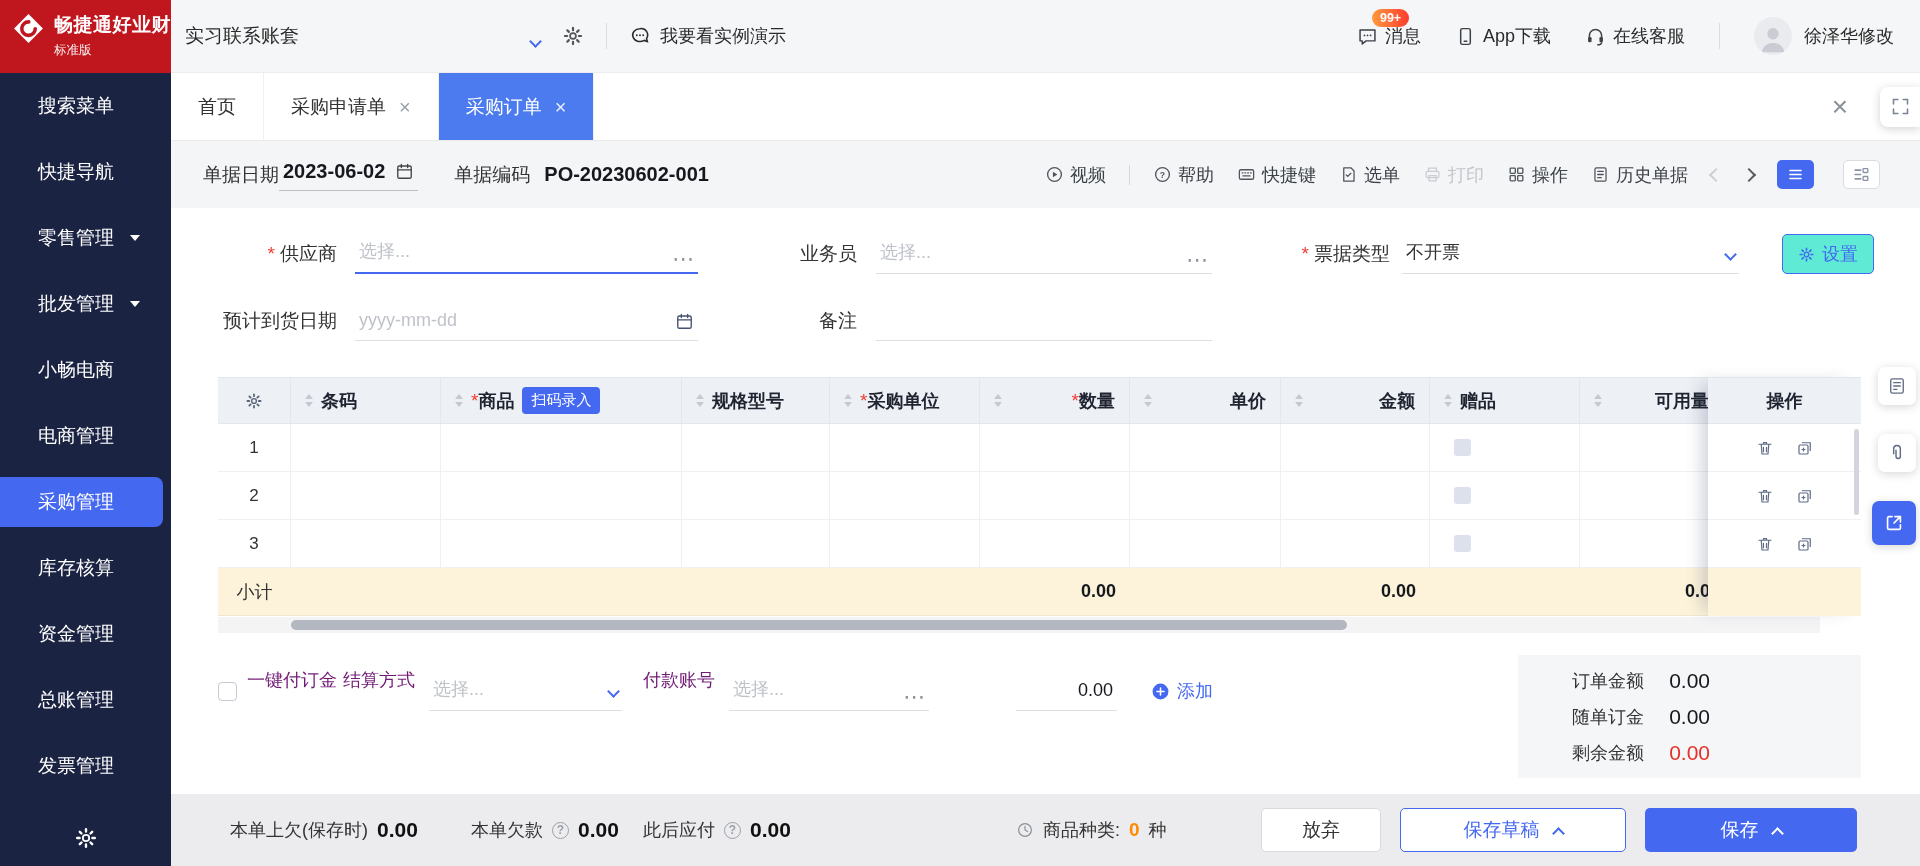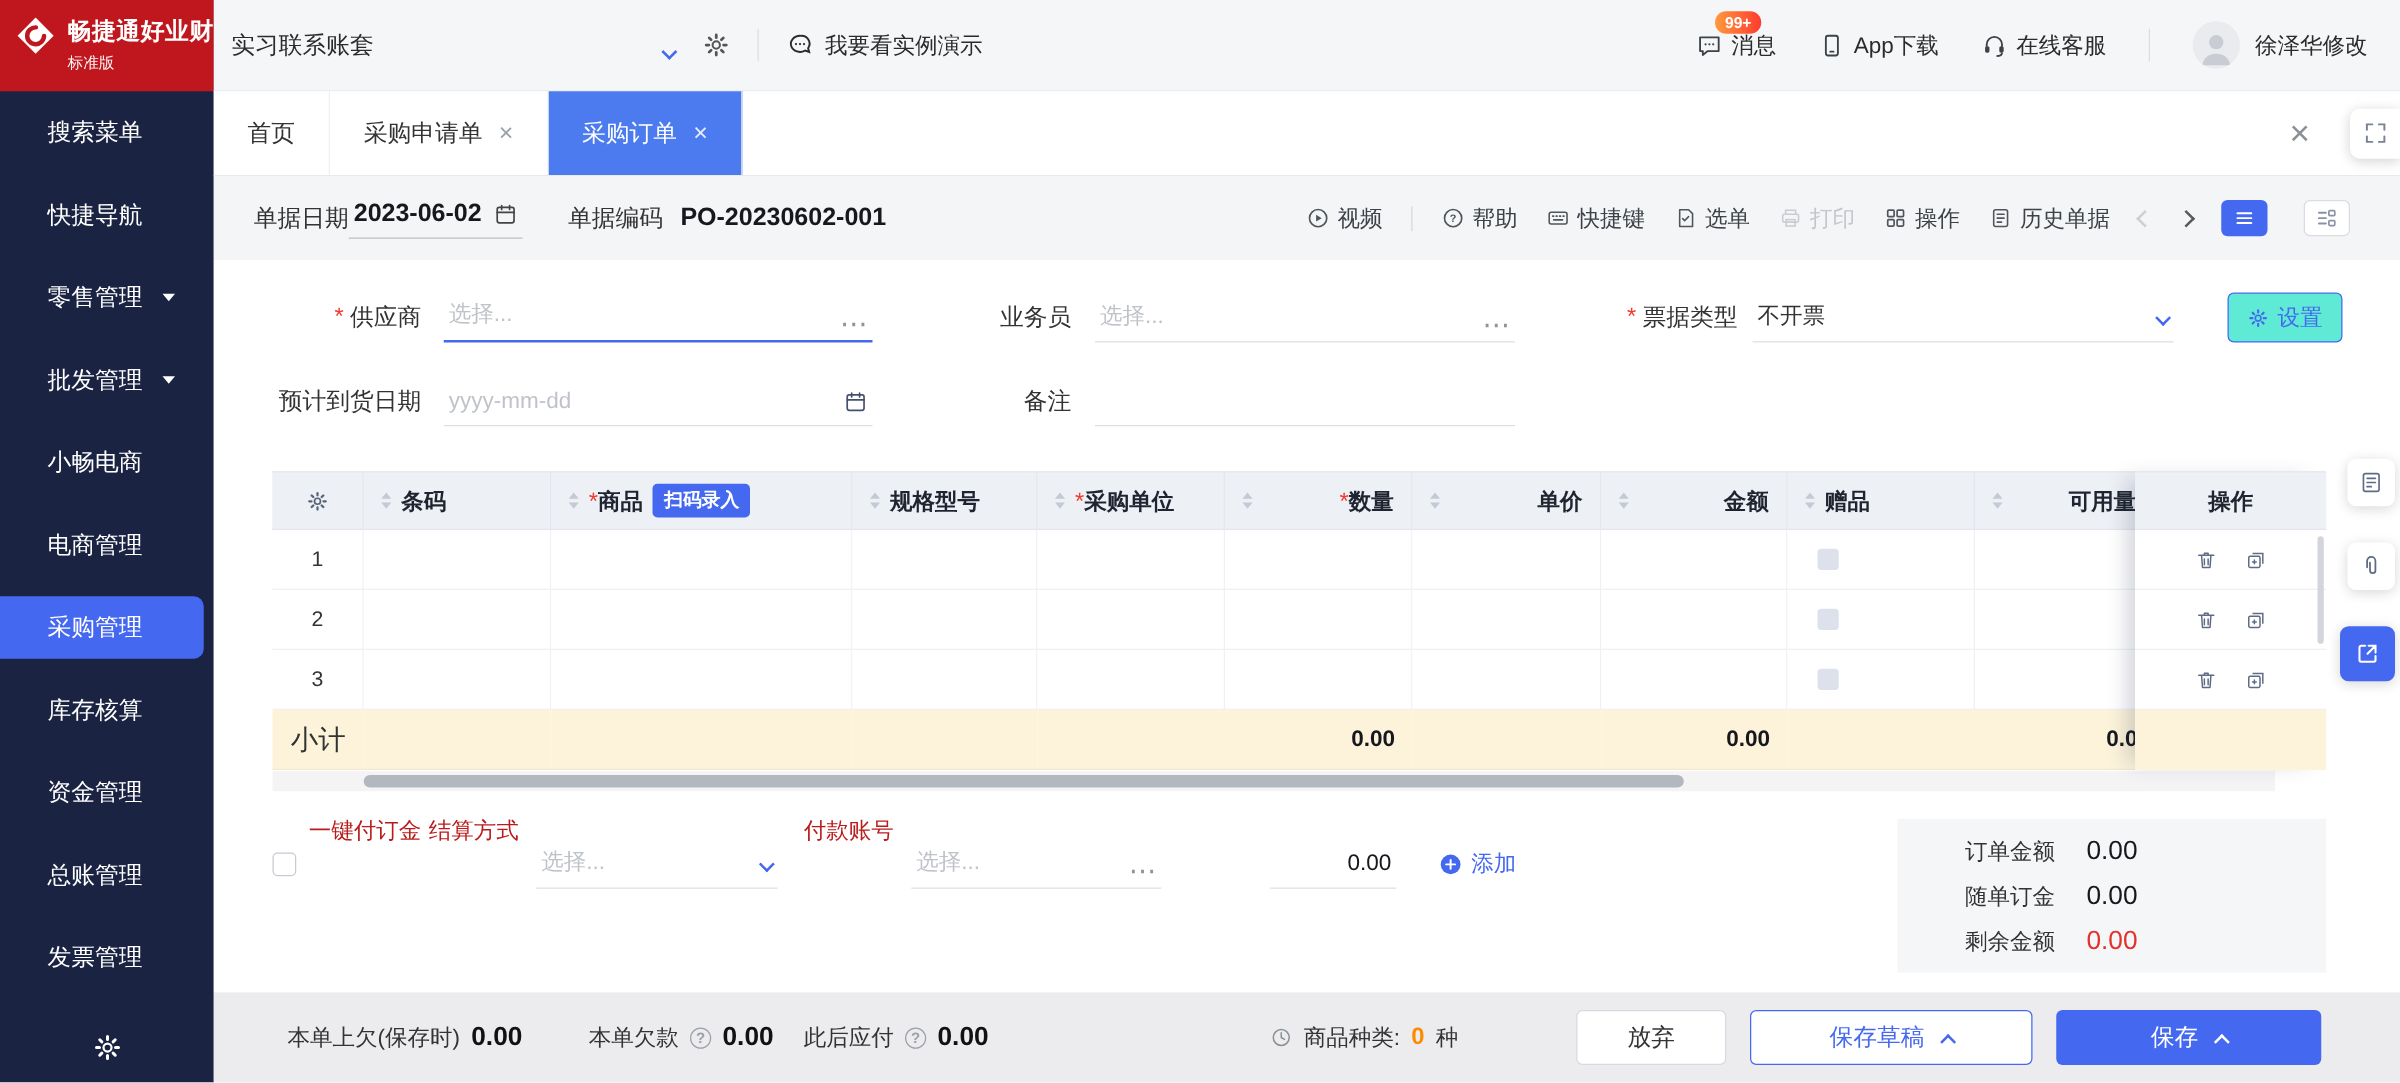--- a/index.html
+++ b/index.html
@@ -81,40 +81,40 @@
 .twrap{position:absolute;left:47px;top:169px;width:1643px}
 .tgrid{display:grid;grid-template-columns:73px 150px 241px 148px 150px 150px 151px 149px 150px 240px;width:1602px}
 .thead{background:#edf0f5}
 .th{height:47px;display:flex;align-items:center;gap:8px;padding:0 14px;font-size:18px;font-weight:bold;color:#1f2430;border-top:1px solid #e3e6ec;border-bottom:1px solid #e3e6ec;border-right:1px solid #e3e6ec;background:#edf0f5;cursor:pointer}
 .th.gearc{justify-content:center;color:#5a6478}
 .th .sp{flex:1}
 .sort{display:flex;flex-direction:column;gap:3px;flex:0 0 auto}
 .sort i{display:block;width:0;height:0;border-left:4.5px solid transparent;border-right:4.5px solid transparent}
 .sort .u{border-bottom:5.5px solid #c4c9d4}
 .sort .d{border-top:5.5px solid #c4c9d4}
-.scan-badge{background:var(--accent,#4468f0);color:#fff;font-size:15px;font-weight:bold;padding:4px 9px;border-radius:4px;cursor:pointer;white-space:nowrap}
+.scan-badge{background:var(--accent,#4468f0);color:#fff;font-size:15px;font-weight:normal;padding:4px 9px;border-radius:4px;cursor:pointer;white-space:nowrap}
 .td{height:48px;border-right:1px solid #eef0f4;border-bottom:1px solid #eef0f4;display:flex;align-items:center;padding:0 14px;background:#fff}
 .td.cnum{justify-content:center;color:#333;font-size:17px}
 .cb{width:17px;height:17px;border-radius:3px;background:#dde1ec;margin-left:10px;cursor:pointer}
 .sub .td{background:var(--subtotal_bg,#fcf3da);border-right:0;border-bottom:1px solid #f0e7cd;font-weight:bold;font-size:18px;color:#16181d}
-.sub .td.cnum{font-weight:normal;font-size:22px;color:#333}
+.sub .td.cnum{font-weight:normal;font-size:18px;color:#333}
 .sub .right{justify-content:flex-end}
 .sub .avail{justify-content:flex-end;padding-right:100px}
 .hscroll{width:1602px;height:16px;background:#f4f4f5;position:relative;margin-top:1px}
 .hthumb{position:absolute;left:73px;top:3px;width:1056px;height:10px;border-radius:5px;background:#b3b7c0;cursor:pointer}
 .ops{position:absolute;left:1490px;top:0;width:153px;box-shadow:-12px 0 16px -6px rgba(45,55,85,.22)}
 .ops-h{height:47px;background:#edf0f5;border-top:1px solid #e3e6ec;border-bottom:1px solid #e3e6ec;display:flex;align-items:center;justify-content:center;font-weight:bold;font-size:18px;color:#1f2430}
 .ops-r{height:48px;background:#fff;border-bottom:1px solid #eef0f4;display:flex;align-items:center;justify-content:center;gap:22px}
 .ops-r .icon{color:#5f6b85;cursor:pointer}
 .ops-s{height:48px;background:var(--subtotal_bg,#fcf3da)}
 .vthumb{position:absolute;right:2px;top:52px;width:5px;height:86px;border-radius:3px;background:#d2d5db;cursor:pointer}
 
 
 .cbw{position:absolute;left:47px;top:474px;width:19px;height:19px;background:#fff;border:1.5px solid #c6cad2;border-radius:4px;cursor:pointer}
-.plabel{position:absolute;top:436px;height:40px;display:flex;align-items:center;font-size:18px;color:#b91c1c}
+.plabel{position:absolute;top:452px;height:40px;display:flex;align-items:center;font-size:18px;color:#701a75}
 .add-btn{position:absolute;left:980px;top:463px;height:40px;display:flex;align-items:center;gap:7px;color:var(--accent,#4468f0);font-size:18px;cursor:pointer}
 .amt{justify-content:flex-end;color:#16181d}
 .summary{position:absolute;left:1347px;top:447px;width:343px;height:123px;background:#f5f6f8;padding-top:8px}
 .sum-row{height:36px;display:flex;align-items:center}
 .sum-label{width:126px;text-align:right;font-size:18px;color:#333}
 .sum-val{width:66px;text-align:right;font-size:21px;color:#16181d}
 .sum-val.danger{color:var(--danger,#e5312b)}
 
 
 .footer{position:absolute;left:171px;top:794px;width:1749px;height:72px;background:#ececee}

